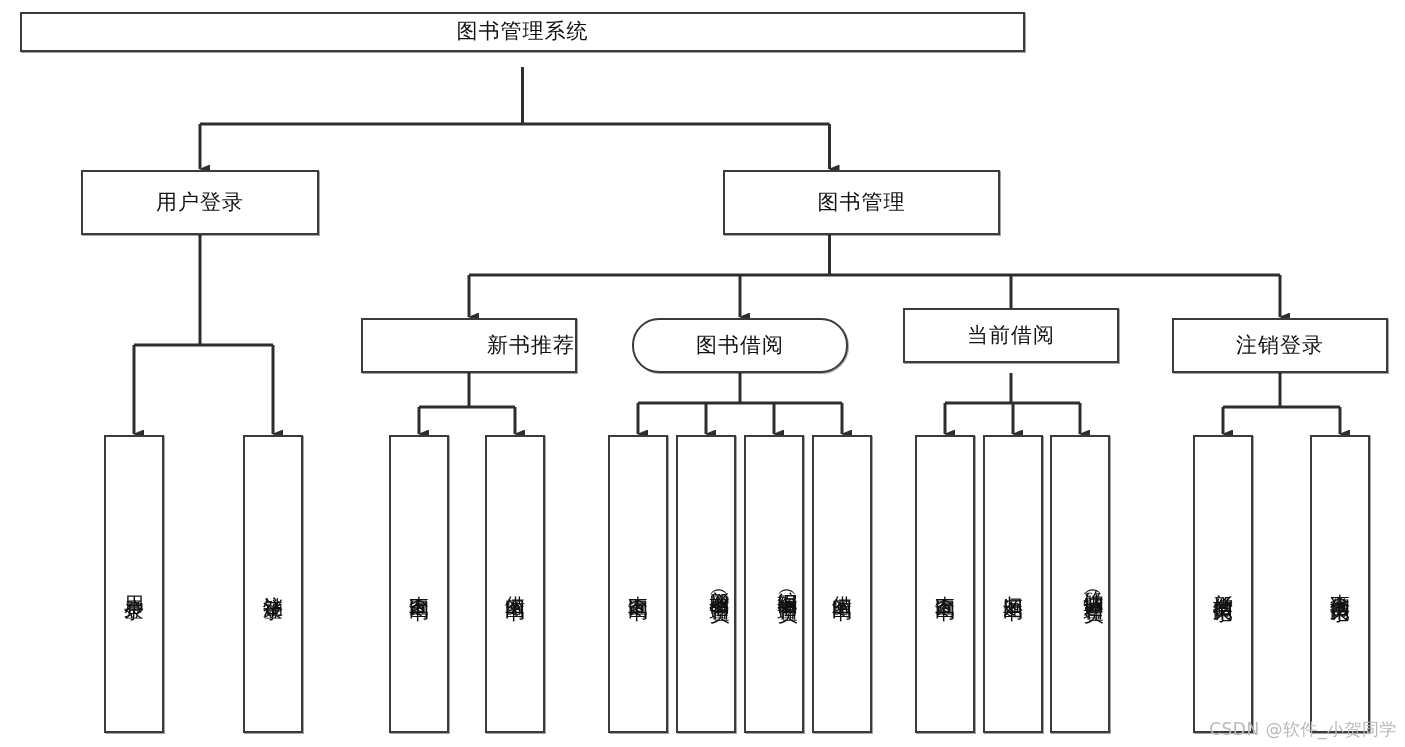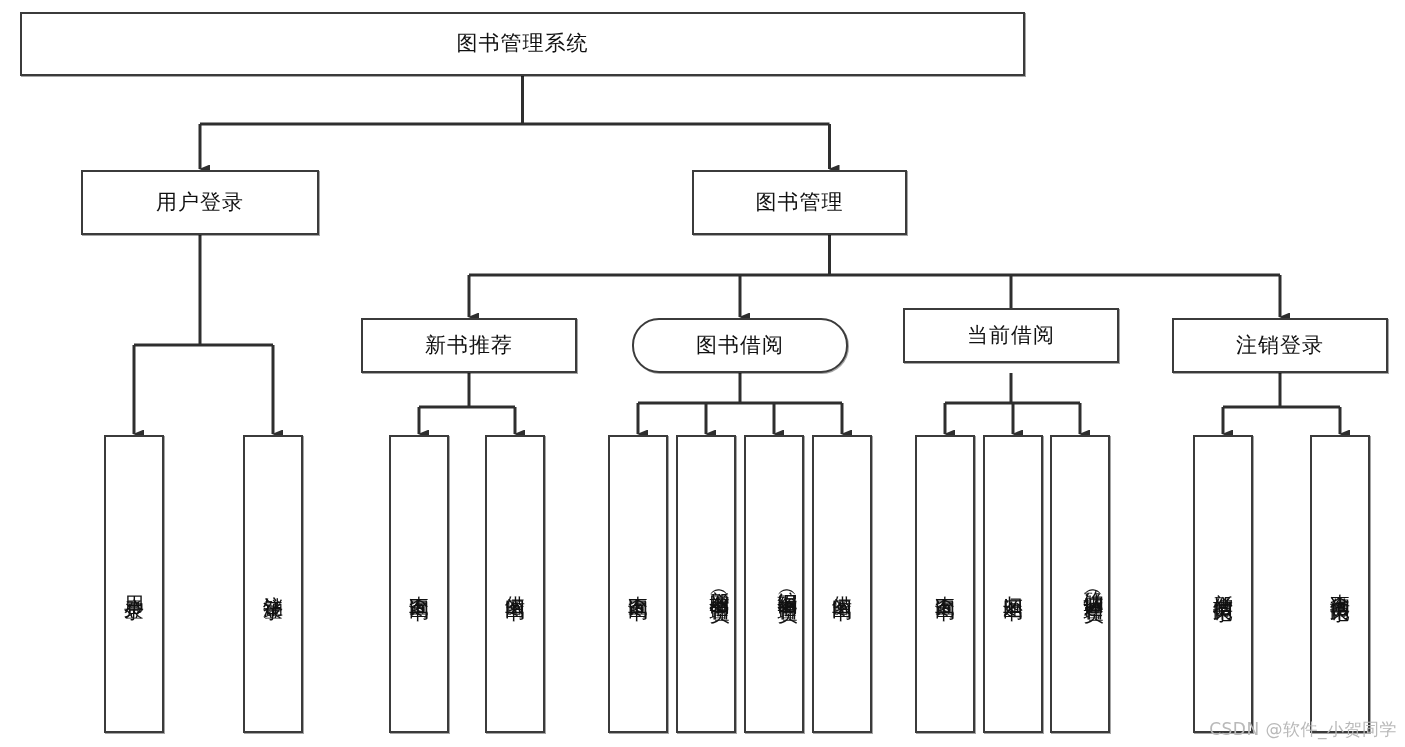--- a/index.html
+++ b/index.html
@@ -120,30 +120,30 @@
         <line x1="1013" y1="403" x2="1013" y2="434" marker-end="url(#arrowhead)"></line>
         <line x1="1080" y1="403" x2="1080" y2="434" marker-end="url(#arrowhead)"></line>
         <line x1="1280" y1="373" x2="1280" y2="407"></line>
         <line x1="1223" y1="407" x2="1340" y2="407"></line>
         <line x1="1223" y1="407" x2="1223" y2="434" marker-end="url(#arrowhead)"></line>
         <line x1="1340" y1="407" x2="1340" y2="434" marker-end="url(#arrowhead)"></line>
       </g>
   </svg>
 
   <div id="node-layer">
-      <div class="node horiz" id="node-root" style="left: 20px; top: 12px; width: 1005px; height: 64px;">
+      <div class="node horiz" id="node-root" style="left: 20px; top: 12px; width: 1005px; height: 40px;">
         <span class="node-label">图书管理系统</span>
       </div>
       <div class="node horiz" id="node-user-login" style="left: 81px; top: 170px; width: 238px; height: 65px;">
         <span class="node-label">用户登录</span>
       </div>
-      <div class="node horiz" id="node-book-manage" style="left: 692px; top: 170px; width: 215px; height: 65px;">
+      <div class="node horiz" id="node-book-manage" style="left: 723px; top: 170px; width: 277px; height: 65px;">
         <span class="node-label">图书管理</span>
       </div>
-      <div class="node horiz" id="node-new-book-rec" style="left: 361px; top: 318px; width: 216px; height: 55px;">
+      <div class="node horiz" id="node-new-book-rec" style="left: 361px; top: 318px; width: 216px; height: 55px; justify-content: flex-end;">
         <span class="node-label">新书推荐</span>
       </div>
       <div class="node horiz" id="node-book-borrow" style="left: 632px; top: 318px; width: 216px; height: 55px; border-radius: 27px;">
         <span class="node-label">图书借阅</span>
       </div>
       <div class="node horiz" id="node-current-borrow" style="left: 903px; top: 308px; width: 216px; height: 55px;">
         <span class="node-label">当前借阅</span>
       </div>
       <div class="node horiz" id="node-borrow-record" style="left: 1172px; top: 318px; width: 216px; height: 55px;">
         <span class="node-label">注销登录</span>

